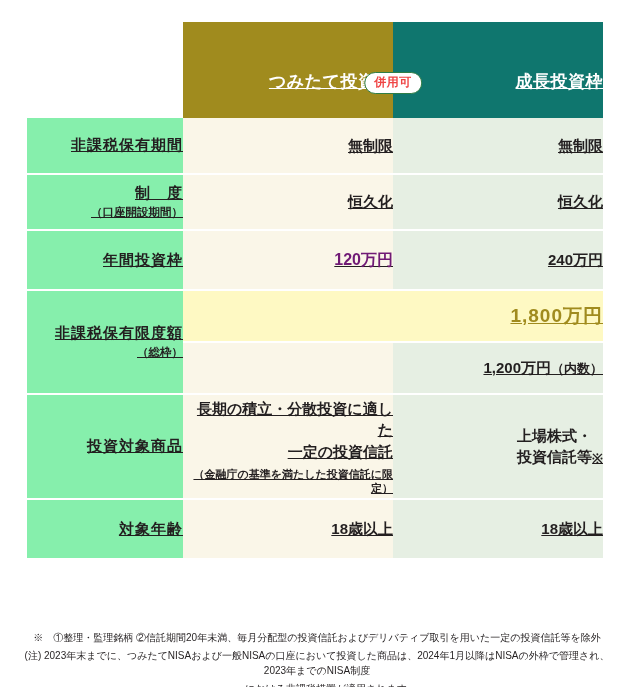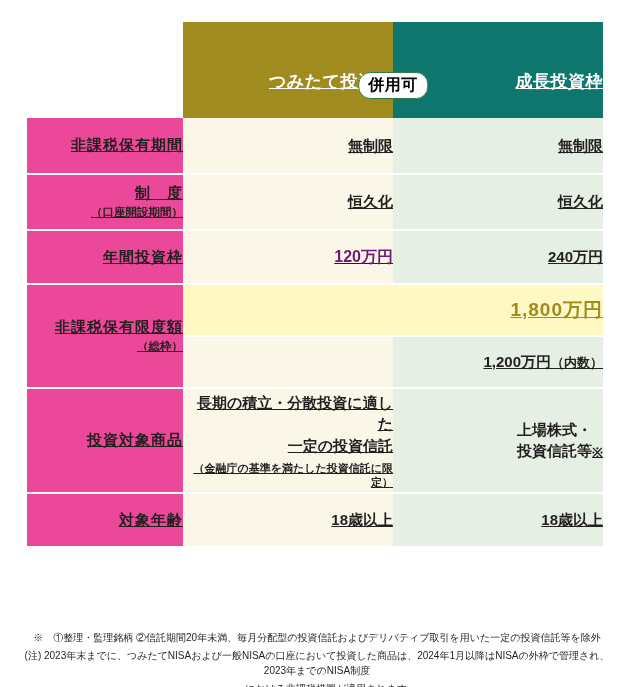--- a/index.html
+++ b/index.html
@@ -58,34 +58,34 @@
     position: relative;
   }
   .hdr-inner { padding-top: 22px; }
 
   .badge {
     position: absolute;
     left: 100%;
     top: 50%;
     transform: translate(-50%, 2px);
     background: #ffffff;
-    color: #000000;
+    color: #ef4444;
     border: 1px solid #2f7d46;
     border-radius: 12px;
-    font-size: 16px;
+    font-size: 12px;
     font-weight: bold;
     padding: 3px 9px 4px;
     white-space: nowrap;
     z-index: 5;
     line-height: 1.1;
   }
 
   
   .lbl {
-    background: #ec4899;
+    background: #86efac;
     border-bottom: 2px solid #ffffff;
     font-size: 15px;
     font-weight: bold;
     line-height: 1.35;
     letter-spacing: 1px;
   }
   .lbl .sub {
     display: block;
     font-size: 11.5px;
     font-weight: bold;
@@ -121,21 +121,21 @@
     display: block;
     font-size: 11px;
     font-weight: bold;
     margin-top: 4px;
     line-height: 1.3;
   }
   .nm { font-size: 13px; font-weight: bold; }
 
   .r-h56 { height: 56px; }
   .r-h66 { height: 56px; }
-  .r-h60 { height: 54px; }
+  .r-h60 { height: 60px; }
   .r-h52 { height: 52px; }
   .r-h105 { height: 105px; }
 
   
   .notes {
     position: absolute;
     left: 14px;
     top: 630px;
     width: 606px;
     font-size: 10px;

